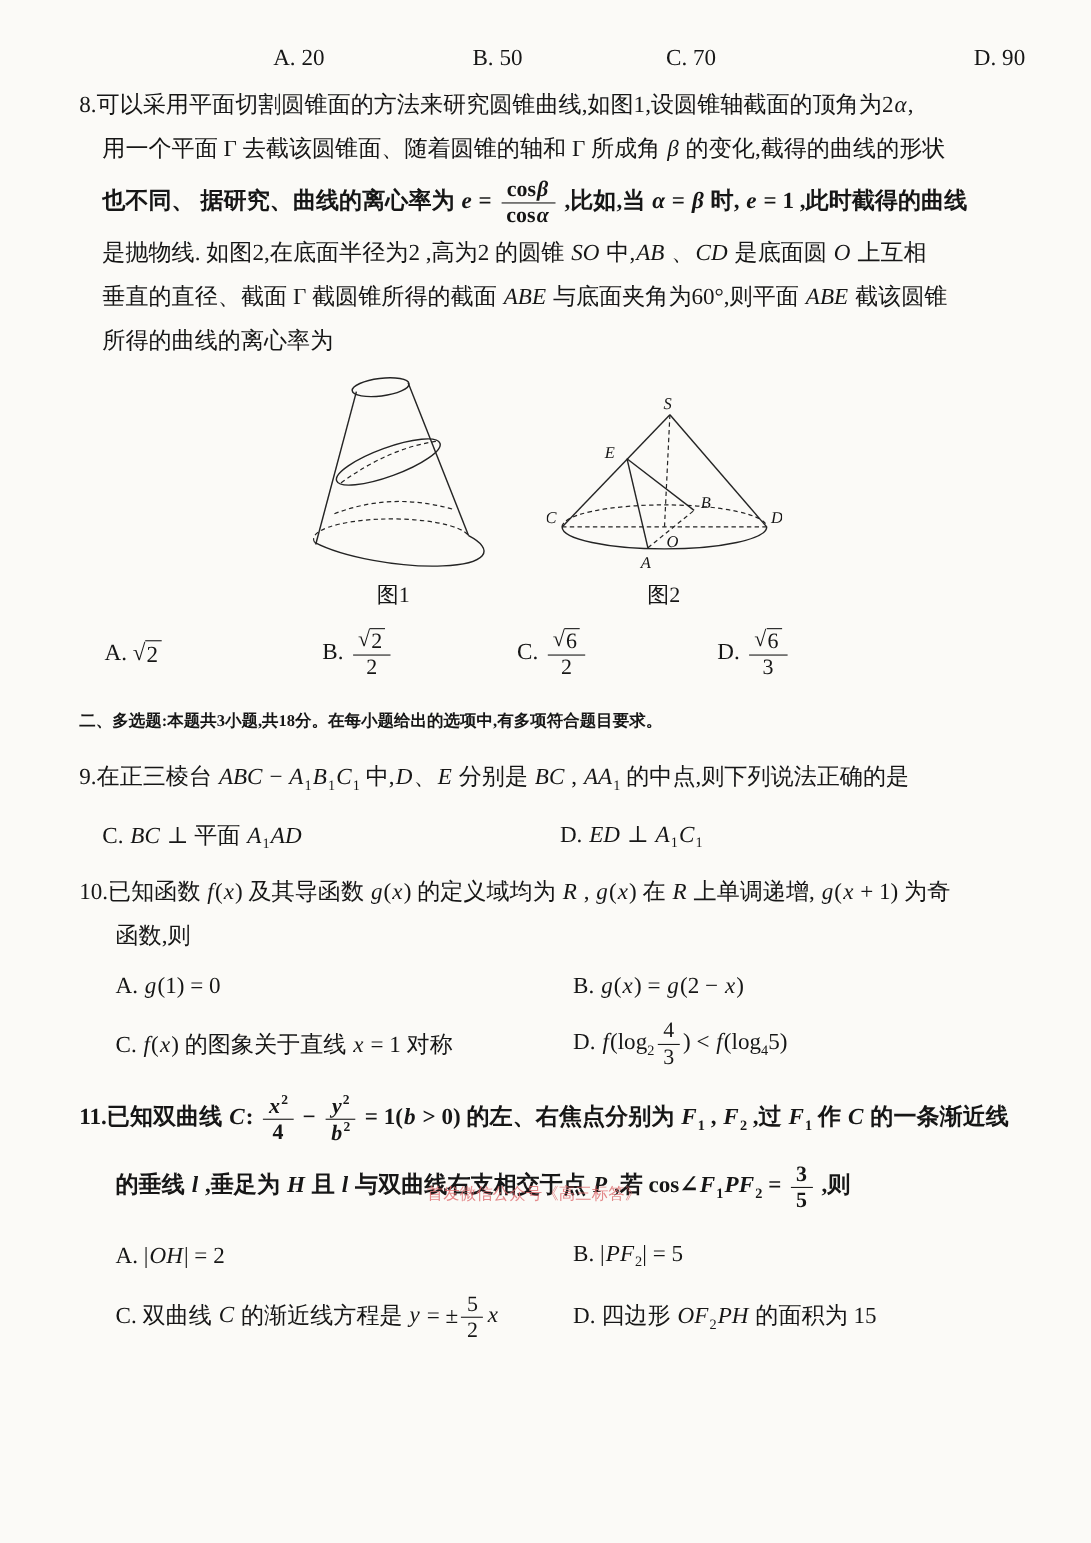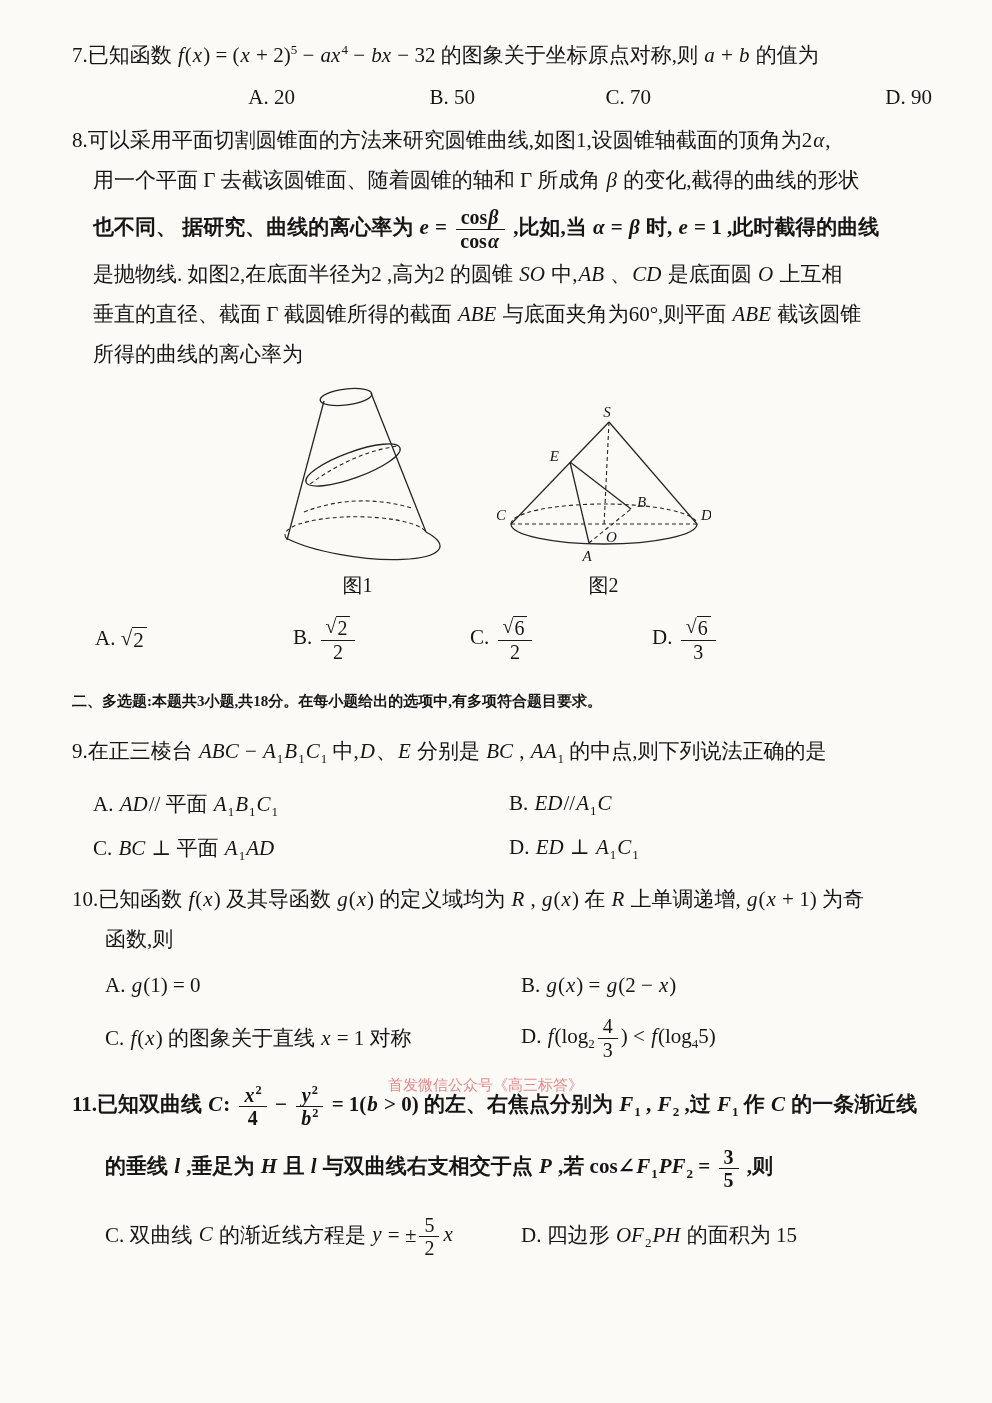--- a/index.html
+++ b/index.html
@@ -41,21 +41,20 @@
   .footer{position:absolute;left:0;right:0;bottom:14px;text-align:center;font-size:17px;letter-spacing:1px;}
   .watermark{position:absolute;left:388px;top:1076px;color:rgba(221,108,110,0.8);font-size:15px;font-family:Liberation Serif, serif;}
 </style>
 </head>
 <body>
 
 <div class="page">
   <div class="content">
 
     <div class="qblock" style="margin-top:0;">
-      <div class="line">7.已知函数 <i>f</i>(<i>x</i>) = (<i>x</i> + 2)<sup>5</sup> − <i>ax</i><sup>4</sup> − <i>bx</i> − 32 的图象关于坐标原点对称,则 <i>a</i> + <i>b</i> 的值为</div>
       <div class="optrow q7opts">
         <span>A. 20</span>
         <span>B. 50</span>
         <span>C. 70</span>
         <span>D. 90</span>
       </div>
     </div>
 
     <div class="qblock" style="margin-top:10px;">
       <div class="line">8.可以采用平面切割圆锥面的方法来研究圆锥曲线,如图1,设圆锥轴截面的顶角为2<i>α</i>,</div>
@@ -141,24 +140,20 @@
                 </span></span>
               <span class="den">3</span>
             </span></span>
       </div>
     </div>
 
     <div class="sechead">二、多选题:本题共3小题,共18分。在每小题给出的选项中,有多项符合题目要求。</div>
 
     <div class="qblock">
       <div class="line">9.在正三棱台 <i>ABC</i> − <i>A</i><sub>1</sub><i>B</i><sub>1</sub><i>C</i><sub>1</sub> 中,<i>D</i>、<i>E</i> 分别是 <i>BC</i> , <i>AA</i><sub>1</sub> 的中点,则下列说法正确的是</div>
-      <div class="tworow">
-        <span>A. <i>AD</i>// 平面 <i>A</i><sub>1</sub><i>B</i><sub>1</sub><i>C</i><sub>1</sub></span>
-        <span>B. <i>ED</i>//<i>A</i><sub>1</sub><i>C</i></span>
-      </div>
       <div class="tworow">
         <span>C. <i>BC</i> ⊥ 平面 <i>A</i><sub>1</sub><i>AD</i></span>
         <span>D. <i>ED</i> ⊥ <i>A</i><sub>1</sub><i>C</i><sub>1</sub></span>
       </div>
     </div>
 
     <div class="qblock">
       <div class="line">10.已知函数 <i>f</i>(<i>x</i>) 及其导函数 <i>g</i>(<i>x</i>) 的定义域均为 <i>R</i> , <i>g</i>(<i>x</i>) 在 <i>R</i> 上单调递增, <i>g</i>(<i>x</i> + 1) 为奇</div>
       <div class="line ind">函数,则</div>
       <div class="tworow ind">
@@ -179,20 +174,24 @@
             <span class="num"><i>x</i><sup>2</sup></span>
             <span class="den">4</span>
           </span> − <span class="frac">
             <span class="num"><i>y</i><sup>2</sup></span>
             <span class="den"><i>b</i><sup>2</sup></span>
           </span> = 1(<i>b</i> &gt; 0) 的左、右焦点分别为 <i>F</i><sub>1</sub> , <i>F</i><sub>2</sub> ,过 <i>F</i><sub>1</sub> 作 <i>C</i> 的一条渐近线</div>
       <div class="line ind tall">的垂线 <i>l</i> ,垂足为 <i>H</i> 且 <i>l</i> 与双曲线右支相交于点 <i>P</i> ,若 cos∠<i>F</i><sub>1</sub><i>PF</i><sub>2</sub> = <span class="frac">
             <span class="num">3</span>
             <span class="den">5</span>
           </span> ,则</div>
+      <div class="tworow ind" style="min-height:42px;">
+        <span>A. |<i>OH</i>| = 2</span>
+        <span>B. |<i>PF</i><sub>2</sub>| = 5</span>
+      </div>
       <div class="tworow ind" style="min-height:54px;">
         <span>C. 双曲线 <i>C</i> 的渐近线方程是 <i>y</i> = ±<span class="frac">
               <span class="num">5</span>
               <span class="den">2</span>
             </span><i>x</i></span>
         <span>D. 四边形 <i>OF</i><sub>2</sub><i>PH</i> 的面积为 15</span>
       </div>
     </div>
 
   </div>

